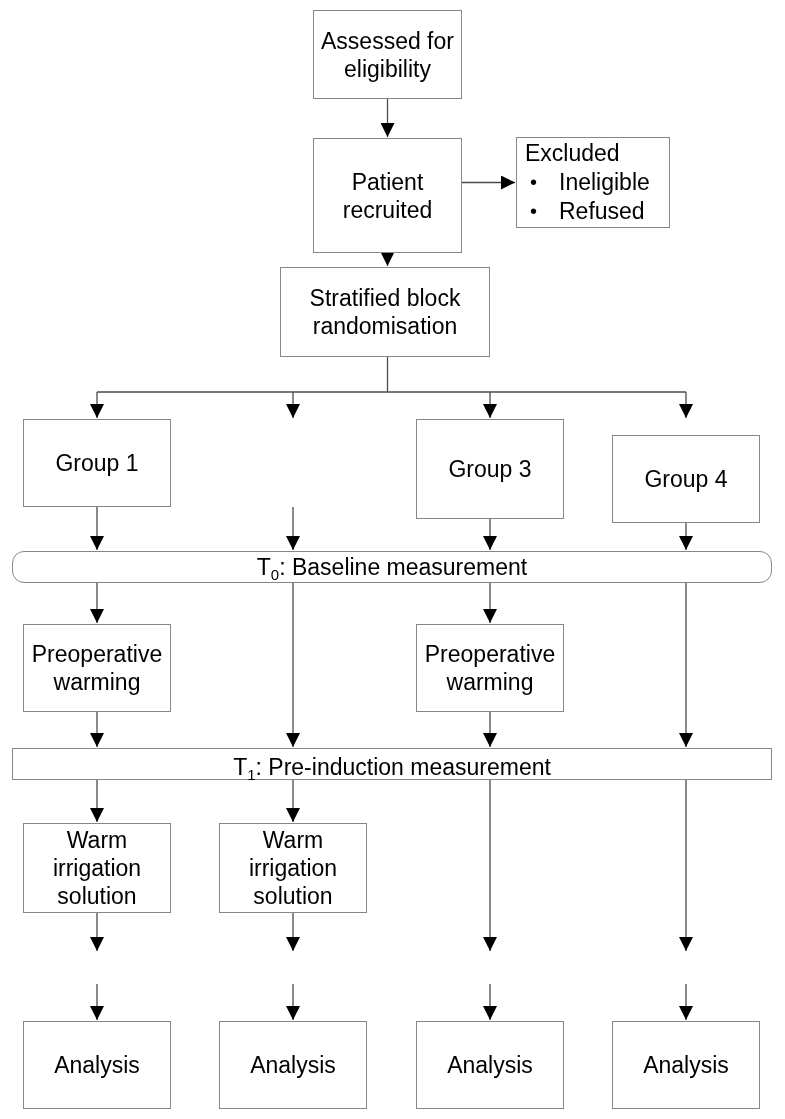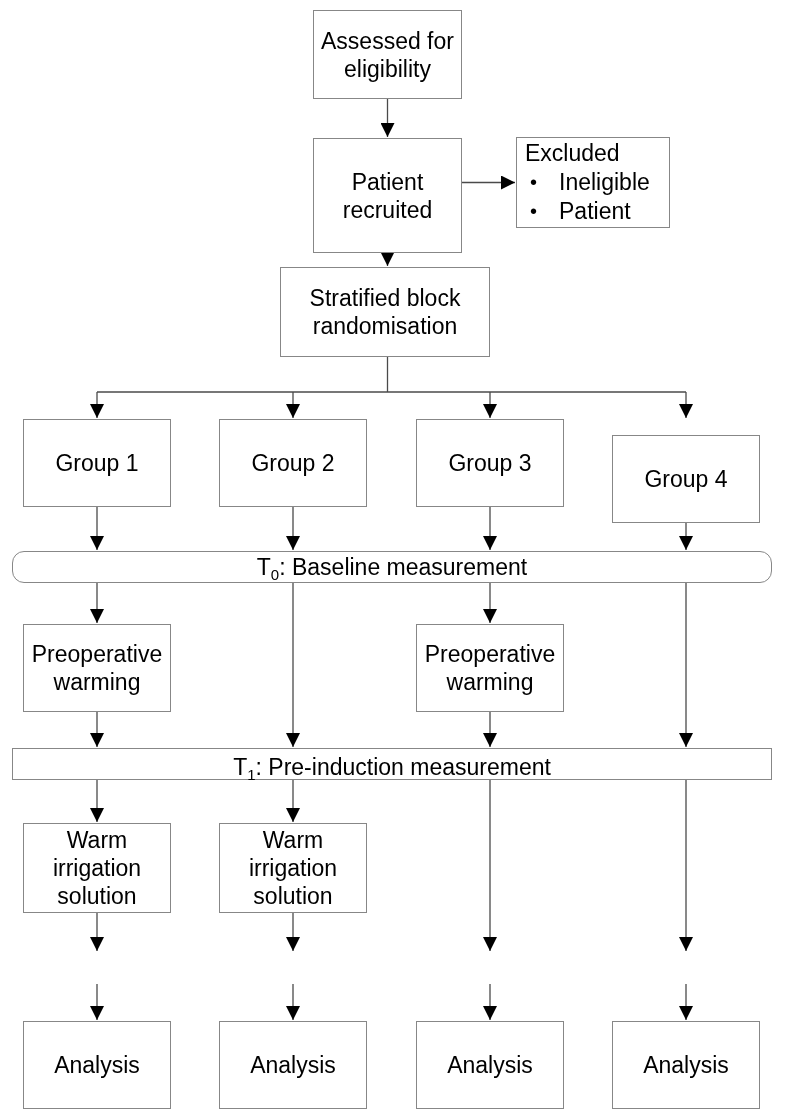--- a/index.html
+++ b/index.html
@@ -128,35 +128,32 @@
   </div>
 
   <div class="box excluded" style="left:516px;top:137px;width:154px;height:91px;">
     <div class="ex-title">Excluded</div>
     <div class="brow">
       <span class="bullet">•</span>
       <span>Ineligible</span>
     </div>
     <div class="brow">
       <span class="bullet">•</span>
-      <span>Patient</span>
+      <span>Refused</span>
     </div>
   </div>
 
   <div class="box" style="left:280px;top:267px;width:210px;height:90px;">
     <span>Stratified block randomisation</span>
   </div>
 
   <div class="box" style="left:23px;top:419px;width:148px;height:88px;text-align:center;">
     <span>Group 1</span>
   </div>
-  <div class="box" style="left:219px;top:419px;width:148px;height:88px;">
-    <span>Group 2</span>
-  </div>
-  <div class="box" style="left:416px;top:419px;width:148px;height:88px;">
+  <div class="box" style="left:416px;top:419px;width:148px;height:100px;">
     <span>Group 3</span>
   </div>
   <div class="box" style="left:612px;top:419px;width:148px;height:88px;margin-top:16px;">
     <span>Group 4</span>
   </div>
 
   <div class="bar" style="top:551px;border-radius:12px;">
     <span>
       <span>T</span><sub>0</sub><span>: Baseline measurement</span>
     </span>

